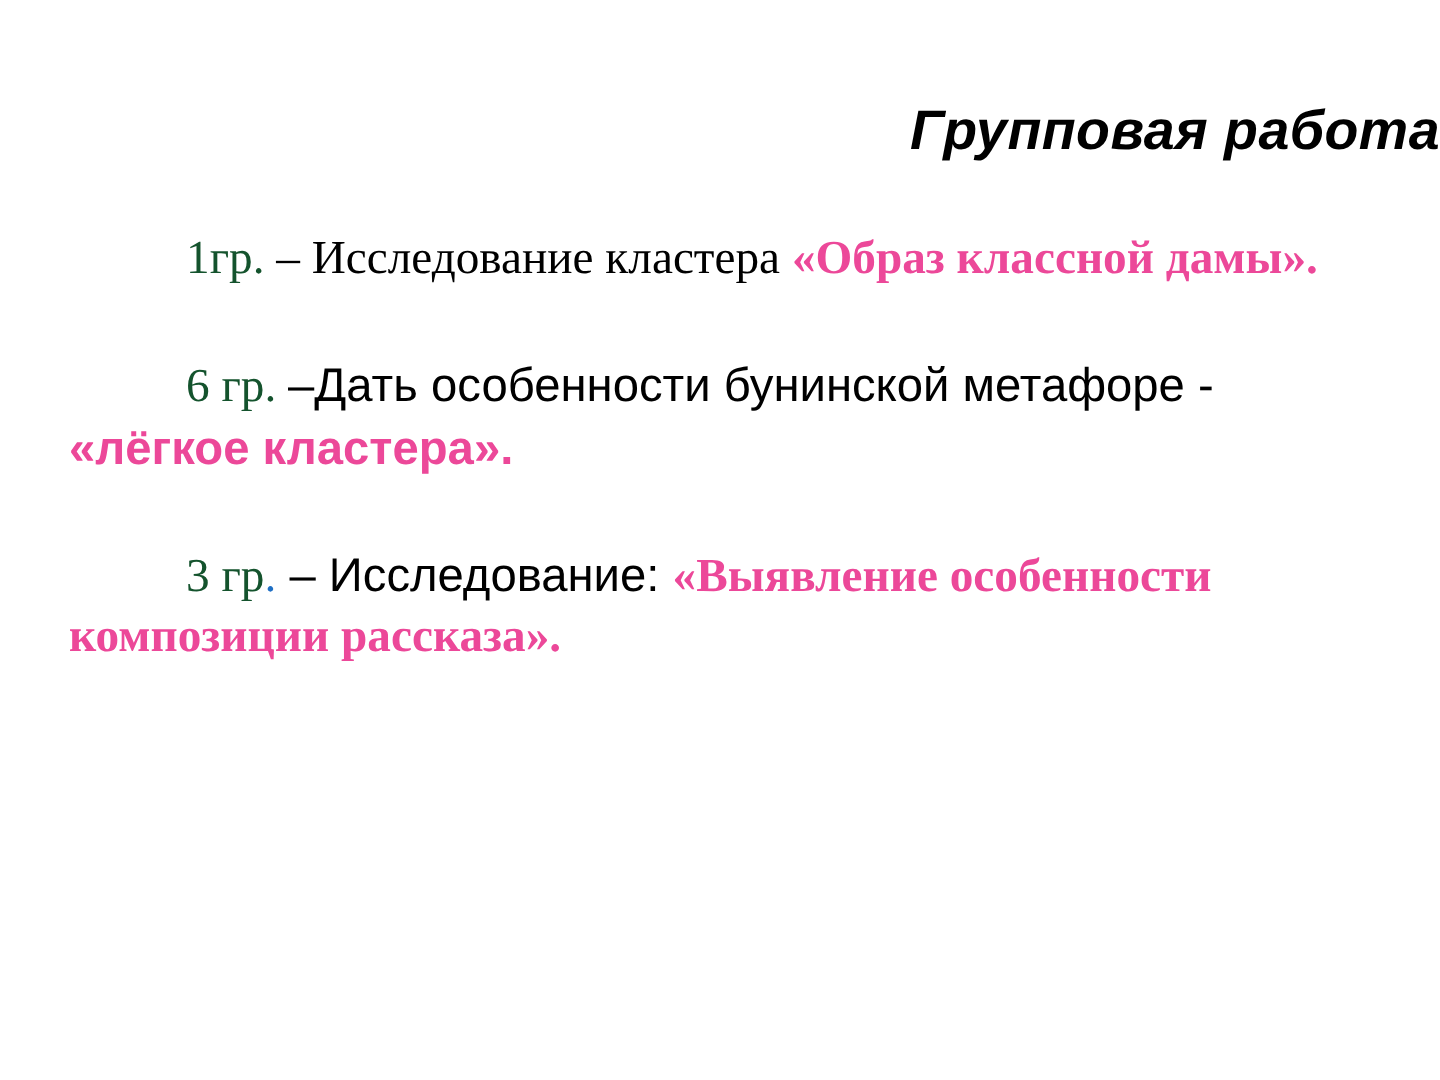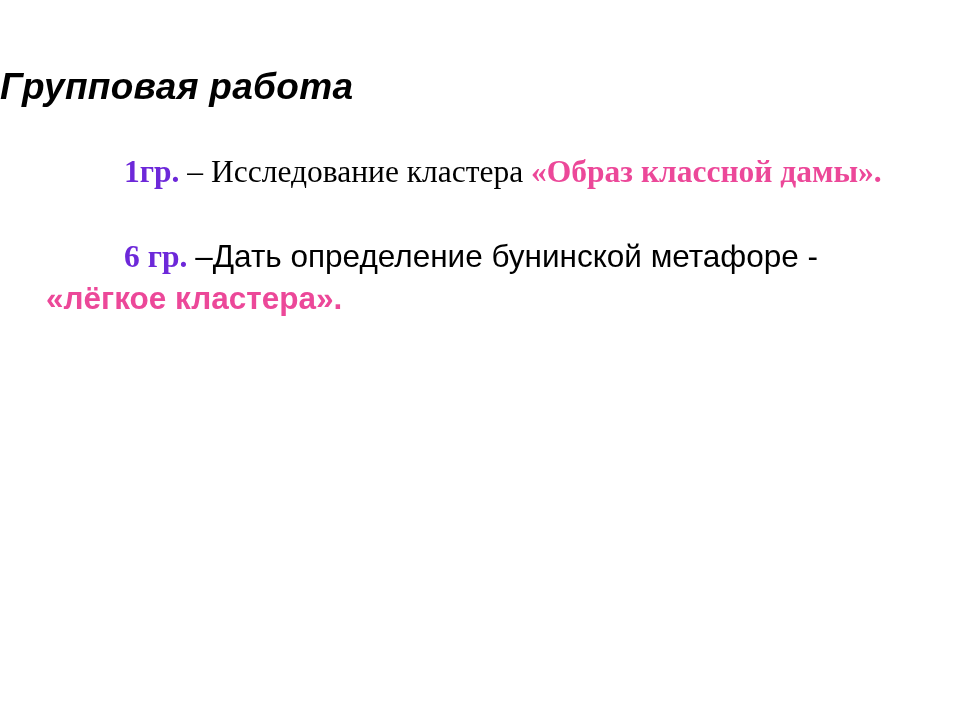--- a/index.html
+++ b/index.html
@@ -14,21 +14,21 @@
     color: #000000;
     overflow: hidden;
   }
   .slide {
     width: 960px;
     height: 720px;
     box-sizing: border-box;
     position: relative;
   }
   .slide-title {
-    text-align: left;
+    text-align: right;
     font-family: "Liberation Sans", sans-serif;
     font-weight: bold;
     font-style: italic;
     font-size: 37px;
     color: #000000;
     padding-top: 66px;
     letter-spacing: 0.3px;
   }
   .body-block {
     margin-top: 44px;
@@ -42,22 +42,22 @@
     text-align: left;
   }
   .para:last-child {
     margin-bottom: 0;
   }
   .red {
     color: #ec4899;
     font-weight: bold;
   }
   .red-plain {
-    color: #6d28d9;
-    font-weight: bold;
+    color: #14532d;
+    font-weight: normal;
   }
   .sans {
     font-family: "Liberation Sans", sans-serif;
   }
   .blue-dot {
     color: #1F6FC4;
   }
 </style>
 </head>
 <body>
@@ -66,18 +66,21 @@
 
   <div class="slide-title">Групповая работа</div>
 
   <div class="body-block">
 
     <p class="para">
       <span class="red-plain">1гр. </span><span>– Исследование кластера  </span><span class="red">«Образ классной дамы».</span>
     </p>
 
     <p class="para">
-      <span class="red-plain">6 гр. </span><span class="sans">–Дать определение бунинской метафоре -  </span><span class="red sans">«лёгкое кластера».</span>
+      <span class="red-plain">6 гр. </span><span class="sans">–Дать особенности бунинской метафоре -  </span><span class="red sans">«лёгкое кластера».</span>
     </p>
 
+    <p class="para">
+      <span class="red-plain">3 гр</span><span class="blue-dot">.</span><span class="sans"> – Исследование: </span><span class="red">«Выявление особенности композиции рассказа».</span>
+    </p>
 
   </div>
 </div>
 
 </body></html>

